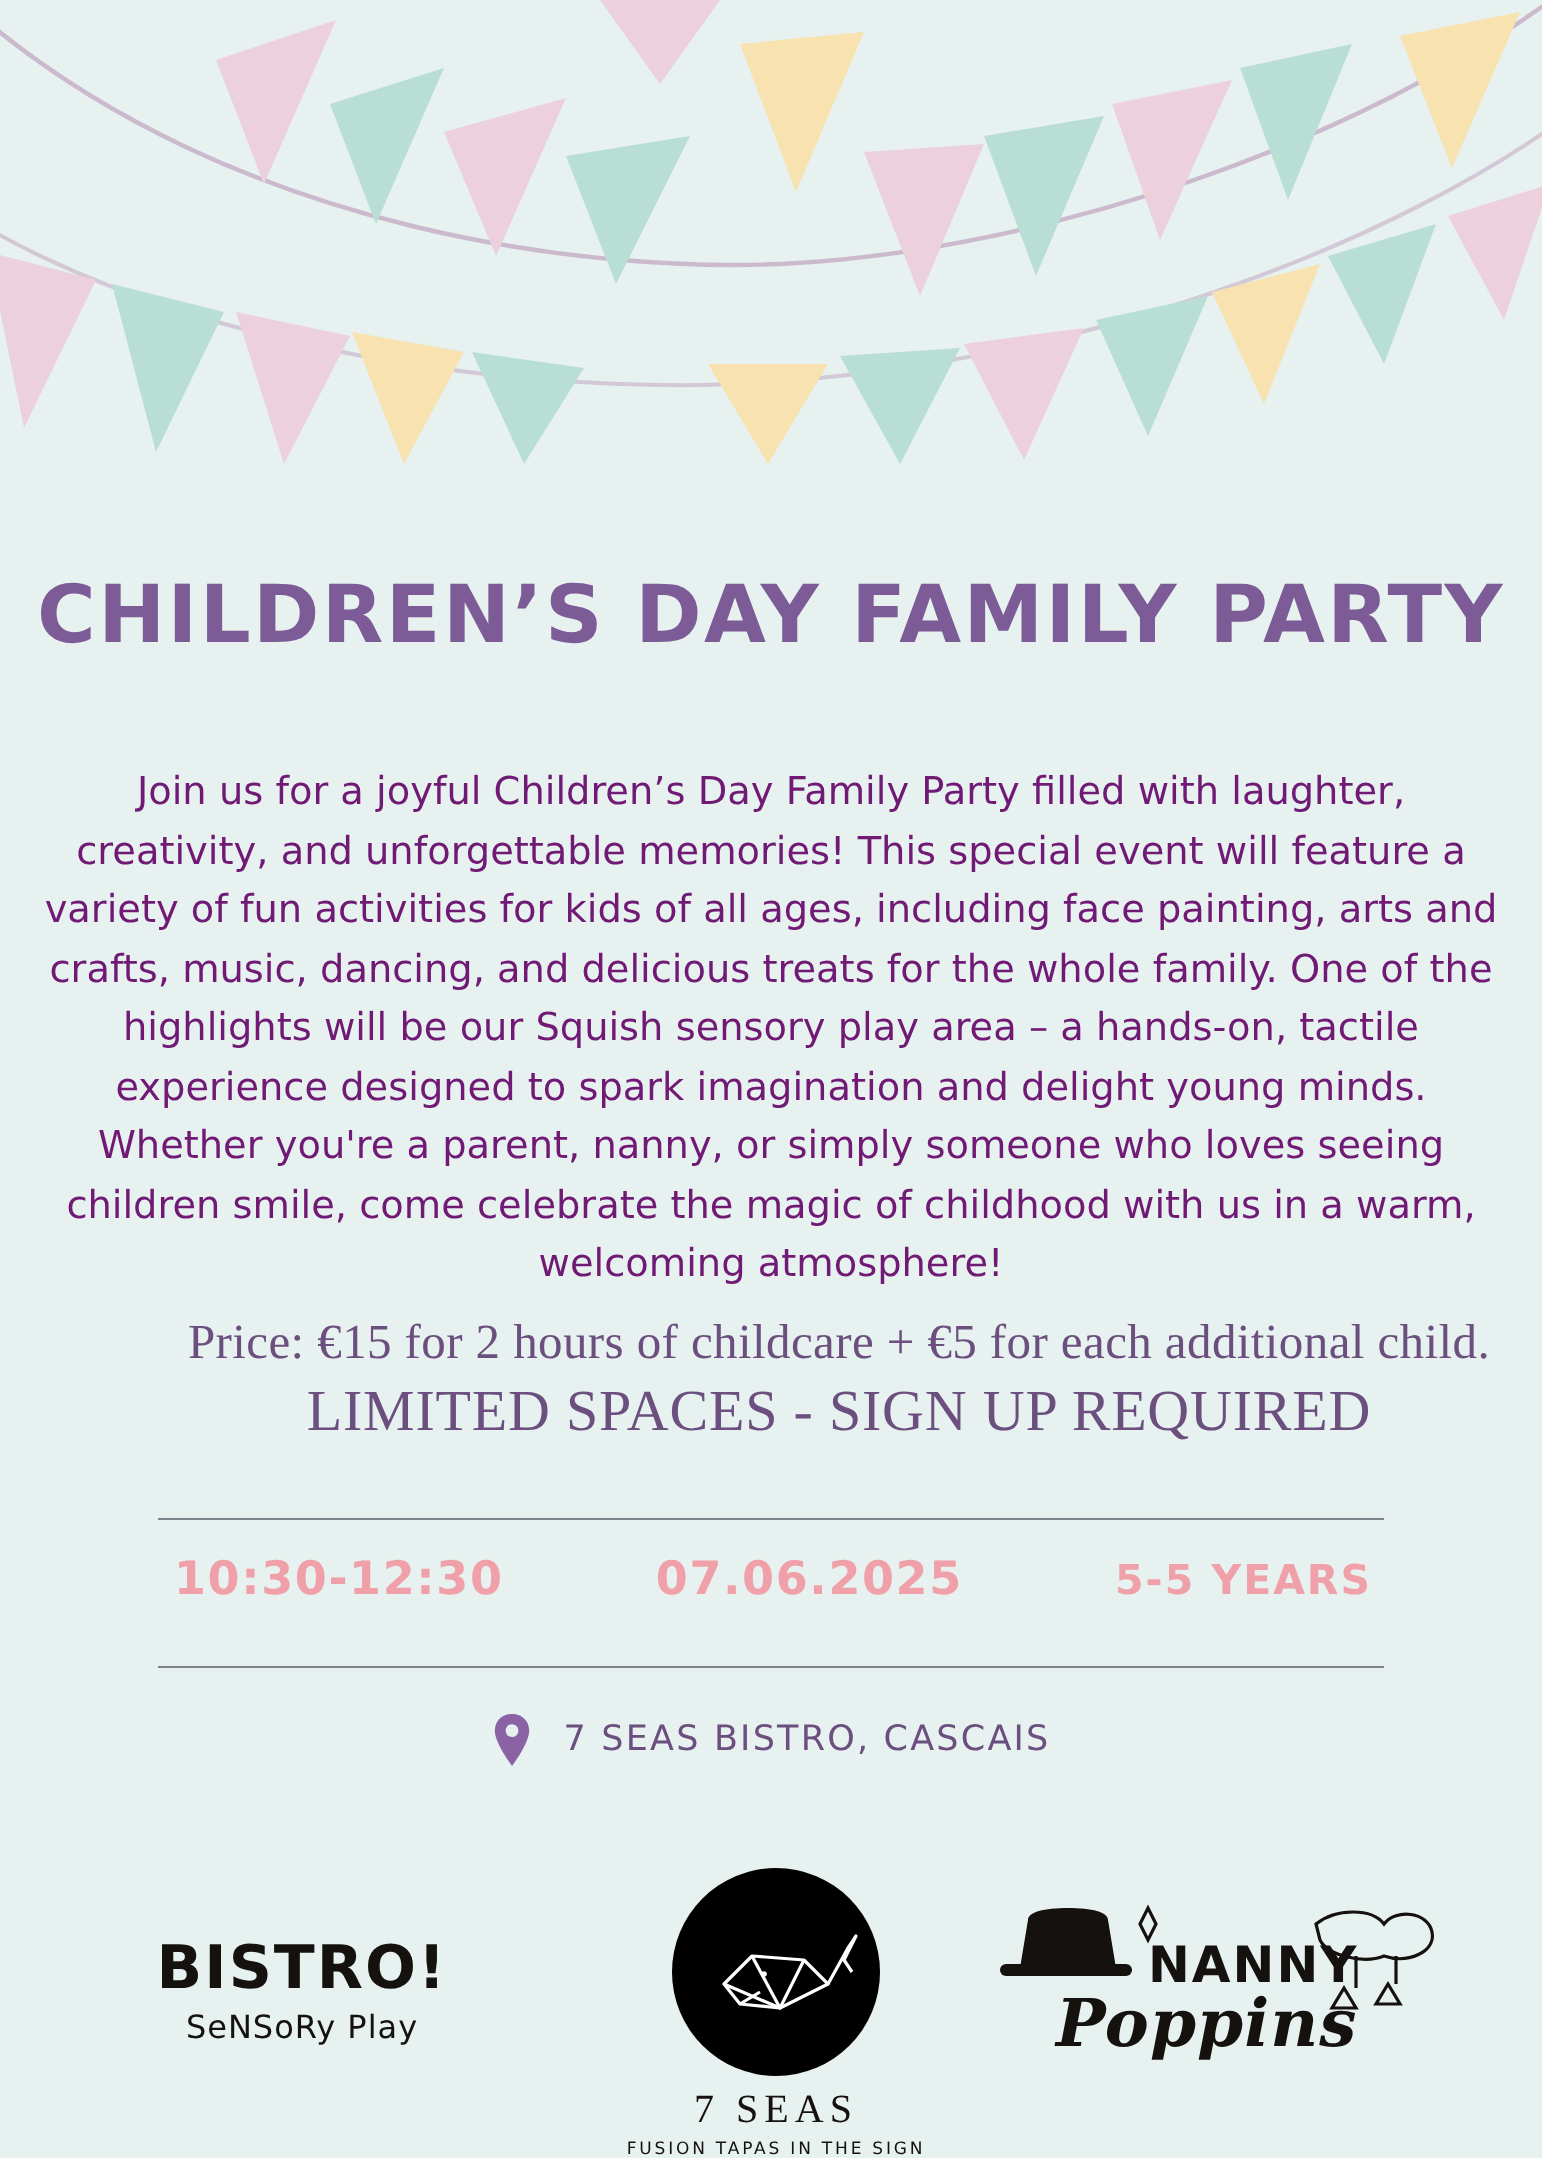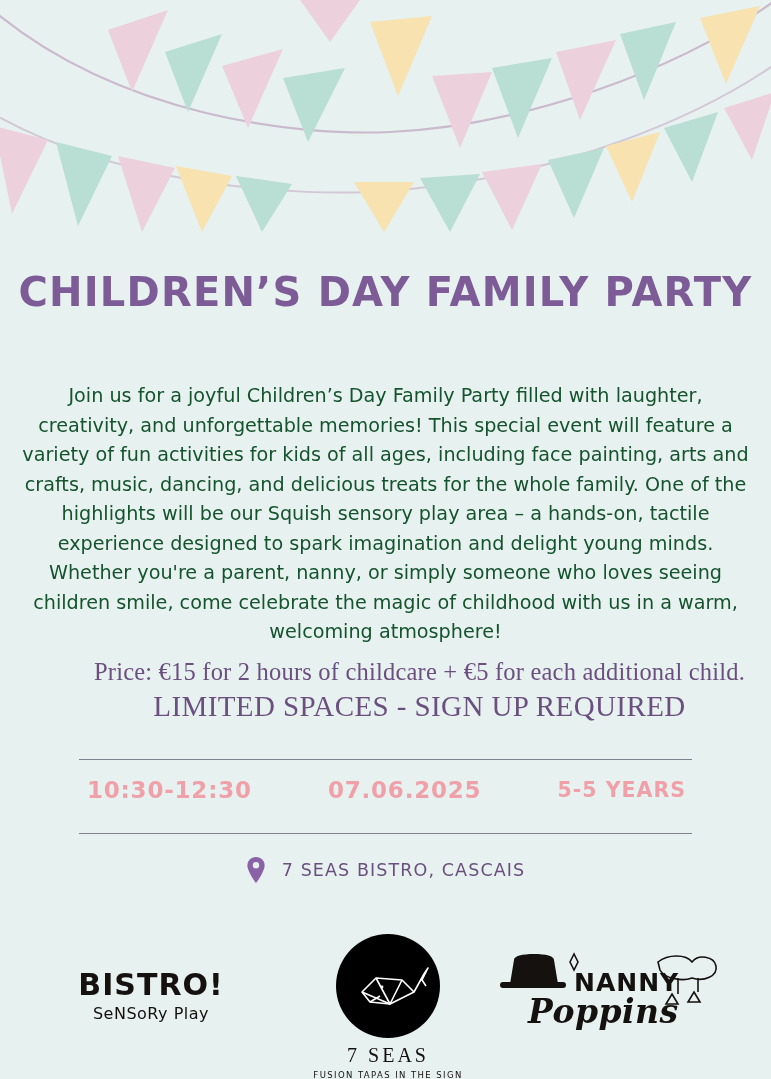--- a/index.html
+++ b/index.html
@@ -29,40 +29,40 @@
     top: 0;
     left: 0;
     width: 771px;
     height: 232px;
     pointer-events: none;
   }
 
   
   .title {
     position: absolute;
-    top: 242px;
+    top: 258px;
     left: 0;
     width: 771px;
     text-align: center;
     color: #7c5b96;
     font-family: "DejaVu Sans", sans-serif;
     font-weight: bold;
     font-size: 40px;
     letter-spacing: 1.2px;
     text-transform: uppercase;
   }
 
   
   .body-text {
     position: absolute;
     top: 362px;
     left: 18px;
     width: 735px;
     text-align: center;
-    color: #14532d;
+    color: #701a75;
     font-family: "DejaVu Sans", sans-serif;
     font-size: 19.2px;
     line-height: 29.5px;
   }
 
   
   .price-block {
     position: absolute;
     top: 655px;
     left: 0;

